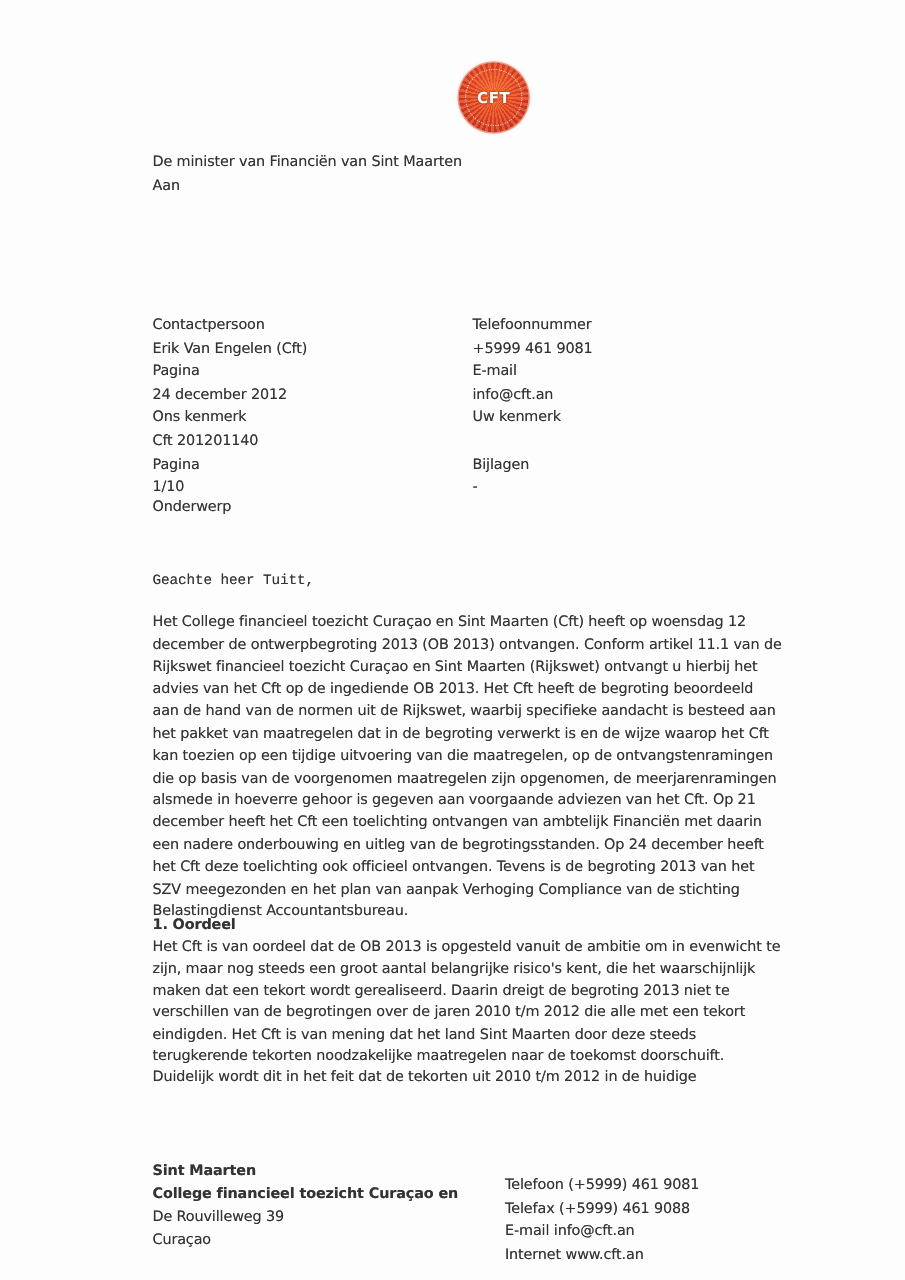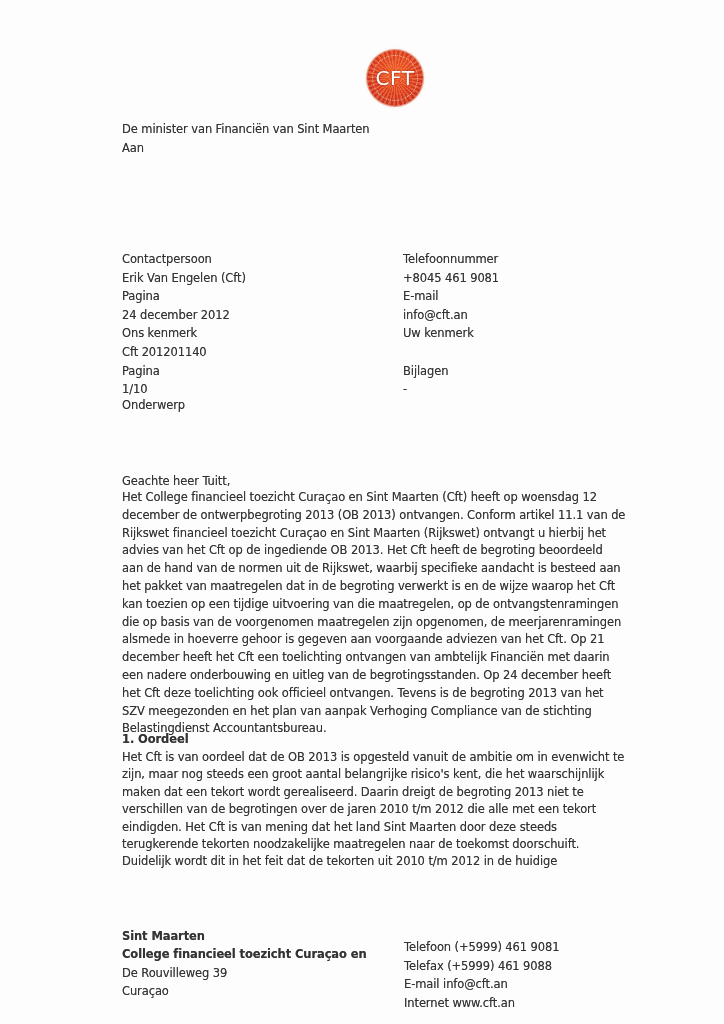--- a/index.html
+++ b/index.html
@@ -19,30 +19,30 @@
   .logo{
     position:absolute;left:367px;top:50px;width:56px;height:56px;border-radius:50%;
     background:radial-gradient(circle at 50% 42%, #f2622a 0%, #e04020 40%, #cd3220 68%, #bd2d20 100%);
     box-shadow:0 0 0 1px rgba(205,70,35,0.45), 0 0 3px rgba(230,120,60,0.5);
   }
   .logo-rays{position:absolute;inset:0;border-radius:50%;
     background:repeating-conic-gradient(rgba(255,190,120,0.30) 0deg 5deg, rgba(255,255,255,0) 5deg 10deg);}
   .logo-ring{position:absolute;inset:5px;border-radius:50%;border:1px dotted rgba(255,233,200,0.75);}
   .logo-text{
     position:absolute;inset:0;display:flex;align-items:center;justify-content:center;
-    color:#fff;font-weight:normal;font-size:20px;letter-spacing:0.5px;
+    color:#fff;font-weight:bold;font-size:12px;letter-spacing:0.5px;
     text-shadow:0 0 2px rgba(120,20,10,0.9);
   }
   
   .line{line-height:18.6px;min-height:18.6px;white-space:pre;}
   .addressee{position:absolute;left:122px;top:120px;}
   .meta-left{position:absolute;left:122px;top:250px;}
-  .meta-right{position:absolute;left:403px;top:250px;}
+  .meta-right{position:absolute;left:378px;top:250px;}
   .subject{position:absolute;left:122px;top:396px;}
-  .salutation{position:absolute;left:122px;top:472px;line-height:18px;}
+  .salutation{position:absolute;left:122px;top:456px;line-height:18px;font-family:Liberation Mono, monospace;}
   .para{position:absolute;left:122px;width:504px;text-align:left;}
   .para1{top:489px;line-height:17.8px;}
   .section-heading{position:absolute;left:122px;top:731px;font-weight:bold;line-height:17px;text-align:center;}
   .para2{top:749px;line-height:17.4px;}
   .footer-left{position:absolute;left:122px;top:927px;}
   .footer-left .line{line-height:18.4px;min-height:18.4px;}
   .footer-right{position:absolute;left:404px;top:938px;}
   .footer-right .line{line-height:18.6px;min-height:18.6px;}
   .bold{font-weight:bold;}
 </style>
@@ -68,21 +68,21 @@
     <div class="line">Pagina</div>
     <div class="line">24 december 2012</div>
     <div class="line">Ons kenmerk</div>
     <div class="line">Cft 201201140</div>
     <div class="line">Pagina</div>
     <div class="line">1/10</div>
   </div>
 
   <div class="meta-right">
     <div class="line">Telefoonnummer</div>
-    <div class="line">+8045 461 9081</div>
+    <div class="line">+5999 461 9081</div>
     <div class="line">E-mail</div>
     <div class="line">info@cft.an</div>
     <div class="line">Uw kenmerk</div>
     <div class="line"></div>
     <div class="line">Bijlagen</div>
     <div class="line">-</div>
   </div>
 
   <div class="subject">
     <div class="line">Onderwerp</div>

